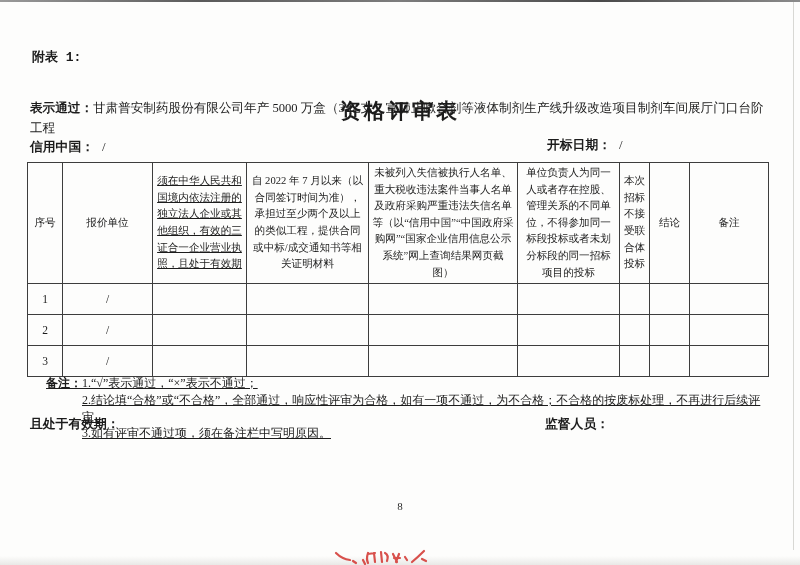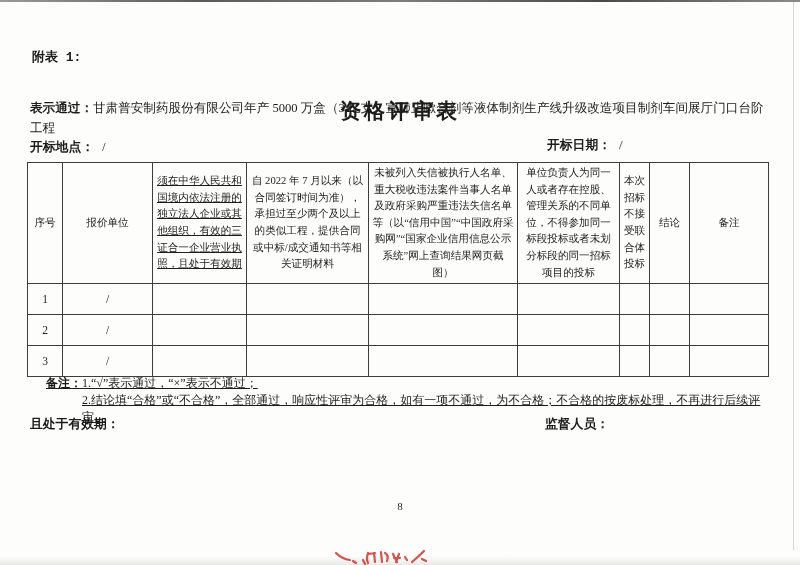--- a/index.html
+++ b/index.html
@@ -51,21 +51,21 @@
 
 <div class="appendix">附表 1:</div>
 
 <div class="doc-title">资格评审表</div>
 
 <div class="project">
   <span class="lbl">表示通过：</span><span>甘肃普安制药股份有限公司年产 5000 万盒（3 亿支）宣肺止嗽合剂等液体制剂生产线升级改造项目制剂车间展厅门口台阶工程</span>
 </div>
 
 <div class="bid-line bid-location lbl">
-  <span>开标地点：</span><span class="val">/</span>
+  <span>信用中国：</span><span class="val">/</span>
 </div>
 
 <div class="bid-line bid-date lbl">
   <span>开标日期：</span><span class="val">/</span>
 </div>
 
 <table class="review">
   <colgroup>
     <col style="width:35px">
       <col style="width:90px">
@@ -121,20 +121,21 @@
     <td></td>
     <td></td>
     <td></td>
   </tr>
 </tbody>
   </table>
 
 <div class="notes">
   <div><span class="lbl">备注：</span><span>1.“√”表示通过，“×”表示不通过；</span></div>
   <div class="row2">2.结论填“合格”或“不合格”，全部通过，响应性评审为合格，如有一项不通过，为不合格；不合格的按废标处理，不再进行后续评审。</div>
+  <div class="row2">3.如有评审不通过项，须在备注栏中写明原因。</div>
 </div>
 
 <div class="sign-line sign-left">且处于有效期：</div>
 <div class="sign-line sign-right">监督人员：</div>
 
 <div class="page-num">8</div>
 
 <svg class="seal" viewBox="0 0 100 20">
   <g stroke="#d43a35" stroke-width="2.2" fill="none" stroke-linecap="round" opacity="0.88">
     <path d="M6 8 Q12 14 20 15"></path>

